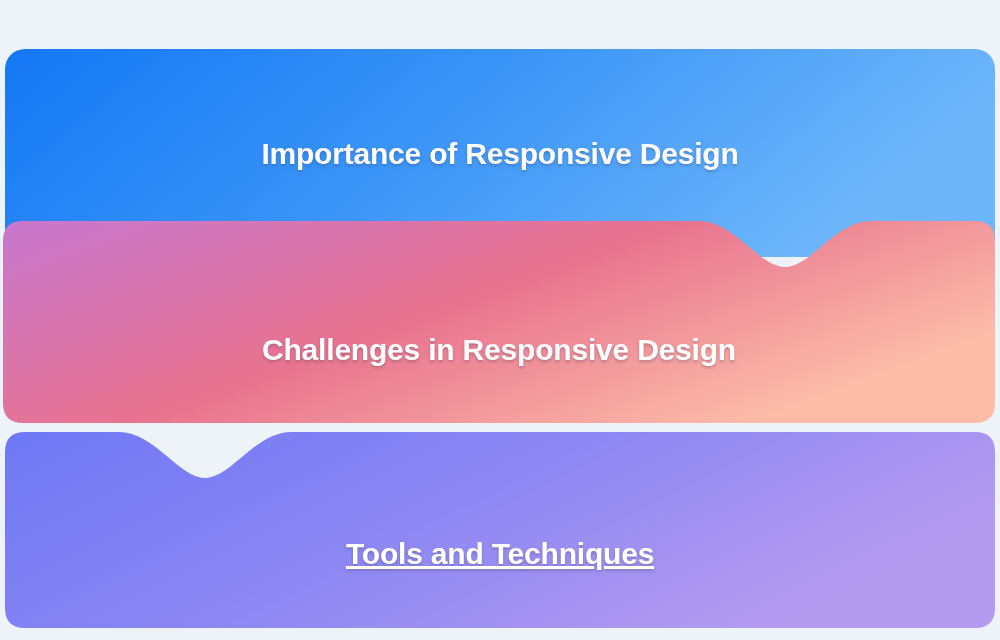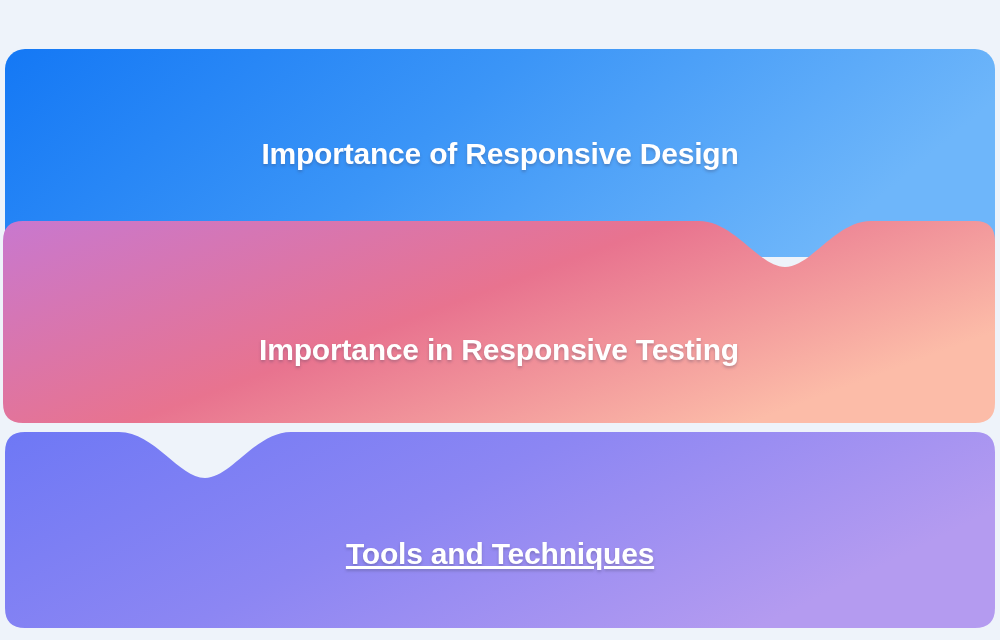--- a/index.html
+++ b/index.html
@@ -102,21 +102,21 @@
     <svg class="card-fill" viewBox="0 0 992 202" preserveAspectRatio="none">
       <defs>
         <linearGradient id="grad2" x1="0" y1="0" x2="1" y2="0.55">
           <stop offset="0%" stop-color="#c878cf"></stop>
           <stop offset="52%" stop-color="#e8738f"></stop>
           <stop offset="100%" stop-color="#fcbca8"></stop>
         </linearGradient>
       </defs>
       <path id="card-2-path" fill="url(#grad2)" d="M 20 0 L 696 0 C 731.475 0 755.985 46 782 46 C 808.015 46 832.525 0 868 0 L 972 0 Q 992 0 992 20 L 992 182 Q 992 202 972 202 L 20 202 Q 0 202 0 182 L 0 20 Q 0 0 20 0 Z"></path>
     </svg>
-    <div class="card-title">Importance in Responsive Testing</div>
+    <div class="card-title">Challenges in Responsive Design</div>
   </div>
 
   <div class="card" id="card-3">
     <svg class="card-fill" viewBox="0 0 990 196" preserveAspectRatio="none">
       <defs>
         <linearGradient id="grad3" x1="0" y1="0" x2="1" y2="0.4">
           <stop offset="0%" stop-color="#6e78f5"></stop>
           <stop offset="50%" stop-color="#8c86f3"></stop>
           <stop offset="100%" stop-color="#b49bf0"></stop>
         </linearGradient>

